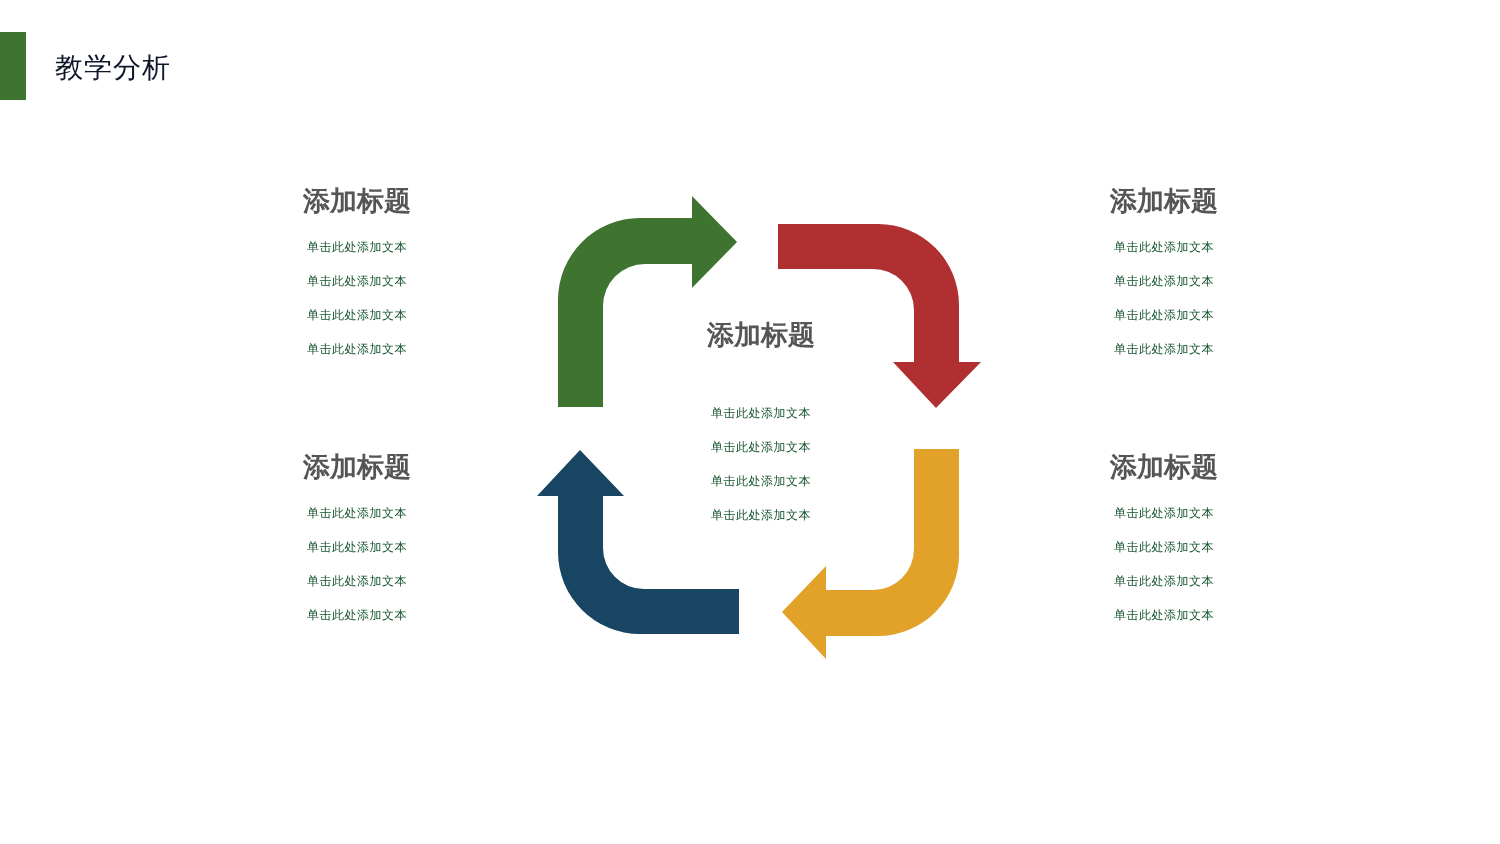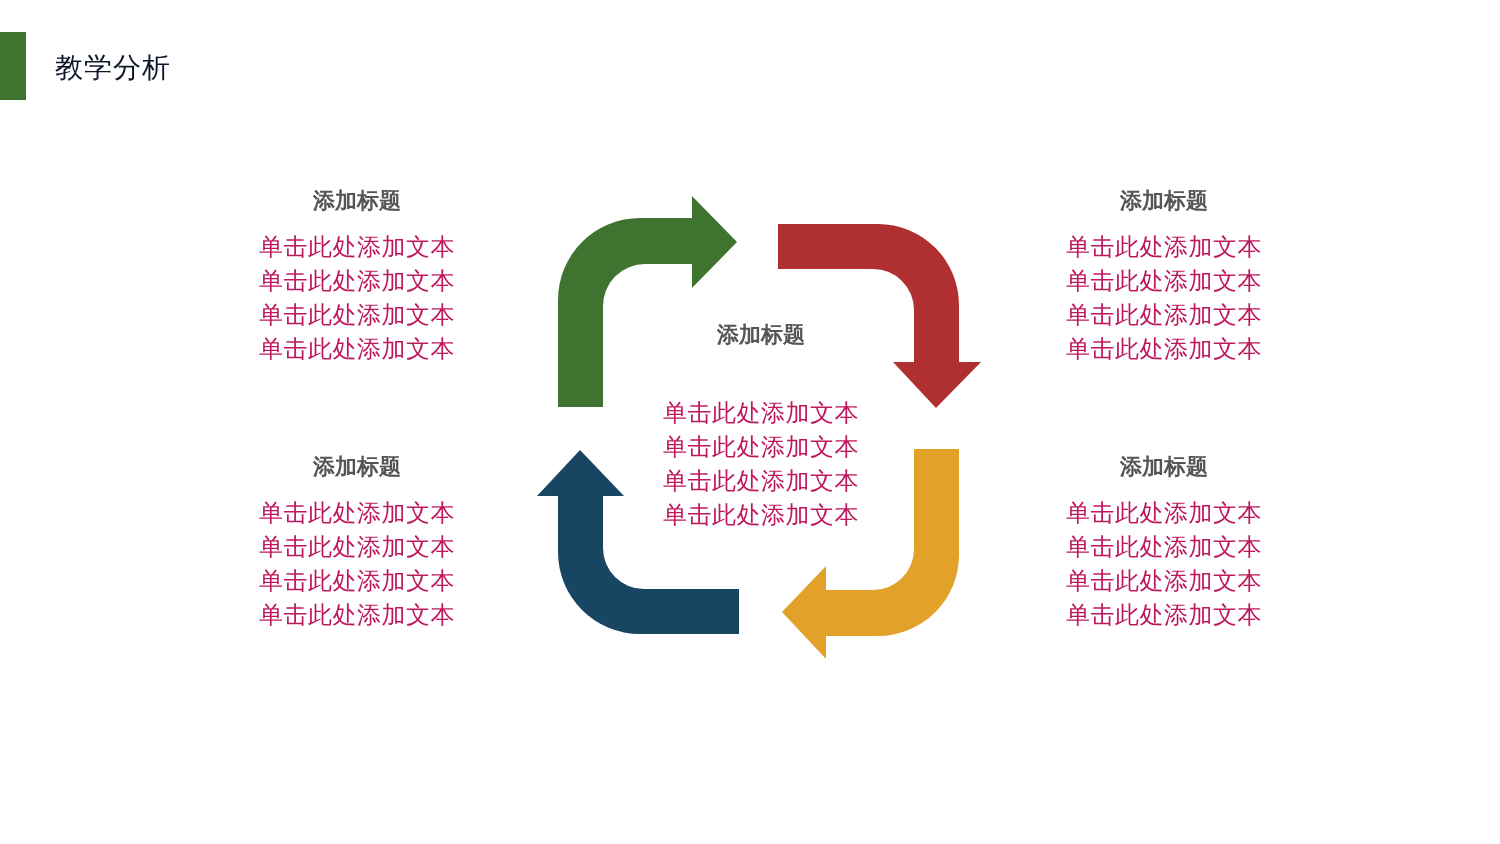--- a/index.html
+++ b/index.html
@@ -1,23 +1,23 @@
 <!DOCTYPE html>
 <html><head>
 <meta charset="utf-8">
 <style>
   html, body { margin:0; padding:0; }
   body { width:1500px; height:844px; background:#ffffff; position:relative; overflow:hidden;
          font-family: "DejaVu Sans", "Liberation Sans", sans-serif; }
   .accent-bar { position:absolute; left:0; top:32px; width:26px; height:68px; background:#3f7330; }
   .page-title { position:absolute; left:55px; top:50px; font-size:28px; color:#0f172a; letter-spacing:1px; line-height:36px; }
   .block { position:absolute; width:220px; text-align:center; color:#595959; }
-  .block .title { font-size:22px; font-weight:bold; color:#555555; line-height:34px; height:34px;text-align:center; }
+  .block .title { font-size:27px; font-weight:bold; color:#555555; line-height:34px; height:34px;text-align:center; }
   .block .lines { margin-top:12px; }
-  .block .line { font-size:24px; line-height:34px; color:#be185d; letter-spacing:0.5px; }
+  .block .line { font-size:12px; line-height:34px; color:#14532d; letter-spacing:0.5px; }
   .center-block .lines { margin-top:44px; }
   svg.cycle { position:absolute; left:0; top:0; }
 </style>
 </head>
 <body>
 
 <div class="accent-bar"></div>
 <div class="page-title">教学分析</div>
 
 <svg class="cycle" width="1500" height="844">

